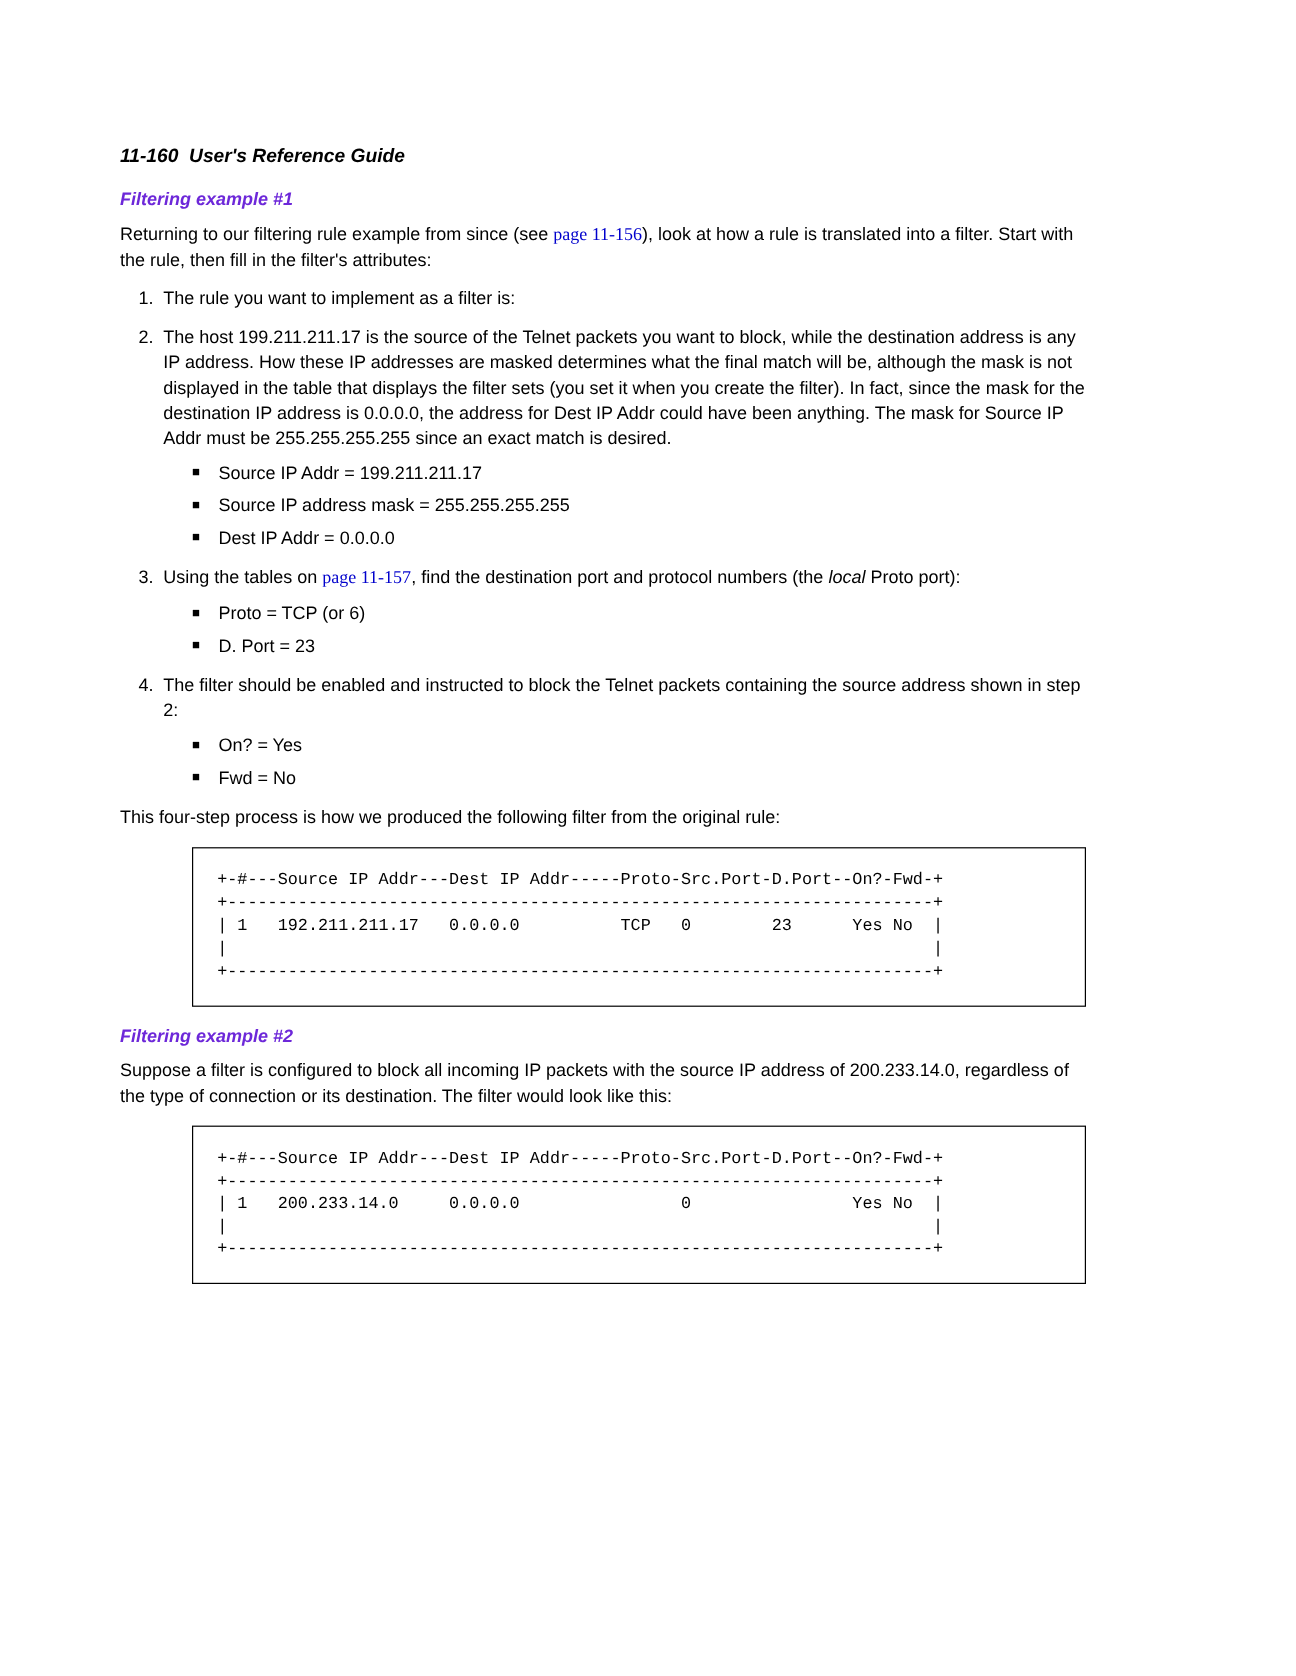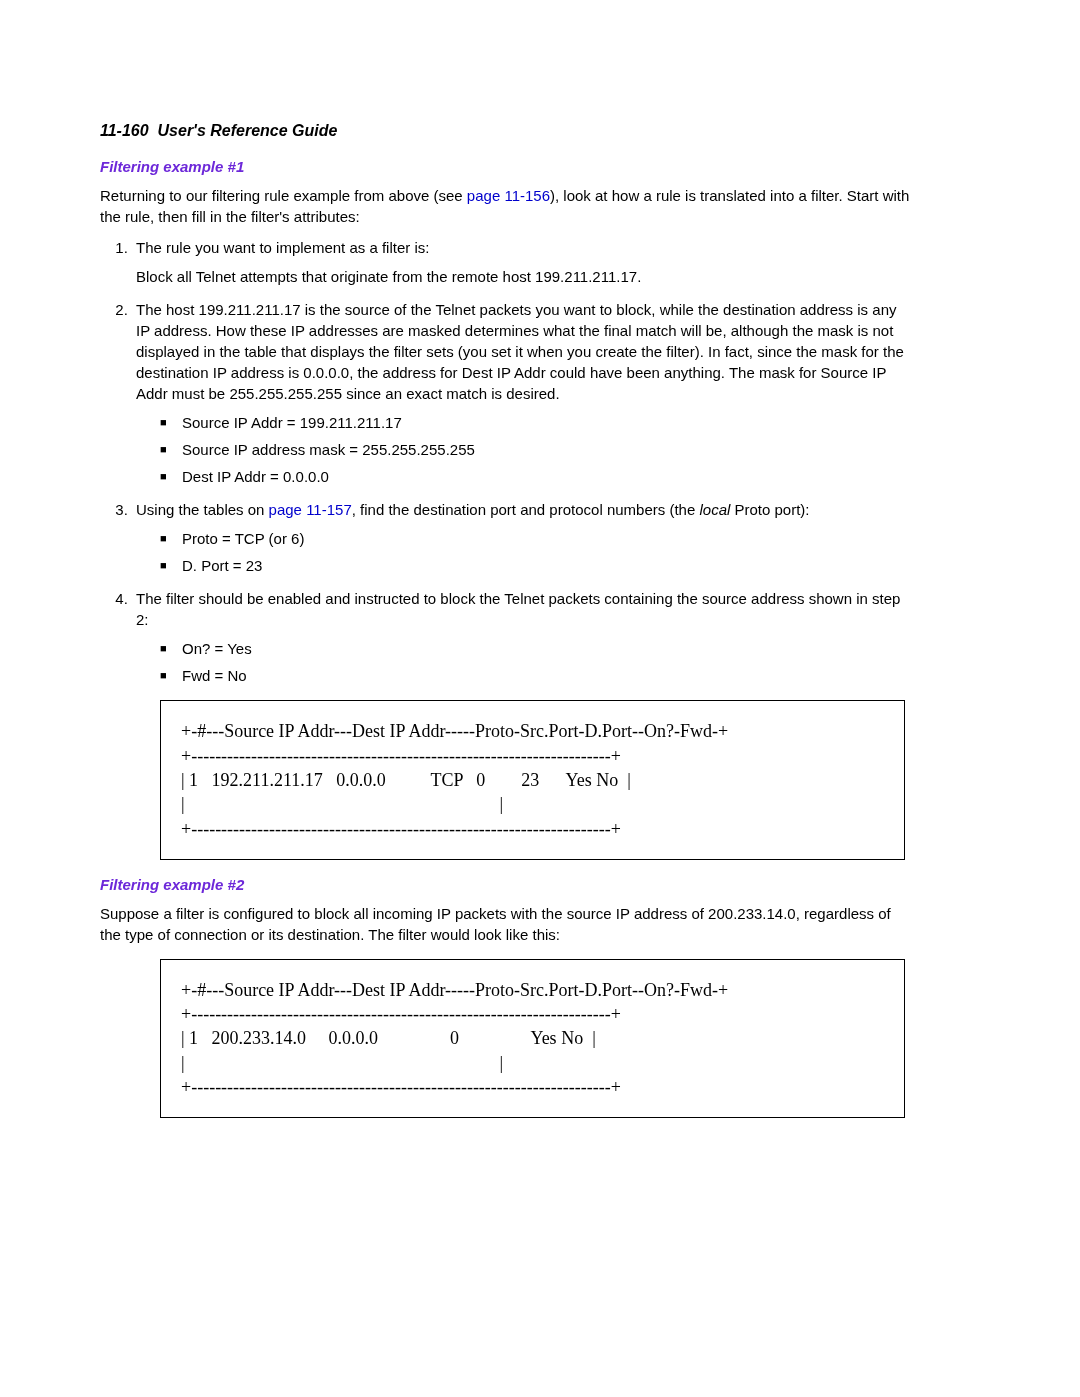--- a/index.html
+++ b/index.html
@@ -25,20 +25,21 @@
   }
   .section-title {
     color: #6d28d9;
     font-style: italic;
     font-weight: bold;
     font-size: 15px;
     margin: 10px 0 8px 0;
   }
   .link {
     color: #0000cc;
+    font-family: Liberation Serif, serif;
   }
   p {
     margin: 6px 0 10px 0;
   }
   ol.main-list {
     list-style: decimal;
     margin: 4px 0;
     padding-left: 32px;
   }
   ol.main-list > li {
@@ -67,47 +68,46 @@
   }
   .pre-box {
     border: 1px solid #000;
     margin: 14px 0 14px 60px;
     padding: 18px 20px;
     width: 745px;
     box-sizing: border-box;
   }
   .pre-box pre {
     margin: 0;
-    font-family: Liberation Serif, serif;
-    font-size: 18px;
+    font-family: Liberation Mono, monospace;
+    font-size: 14px;
     line-height: 1.35;
     white-space: pre;
   }
   em.ital {
   }
 </style>
 </head>
 <body>
 
 <div class="page">
 
   <div class="page-header">
     <span>11-160</span>&nbsp;&nbsp;<span>User's Reference Guide</span>
   </div>
 
   <div class="section-title">Filtering example #1</div>
 
   <p>
-    <span>Returning to our filtering rule example from above (see </span><span class="link">page 11-156</span><span>), look at how a rule is translated into a filter. Start with the rule, then fill in the filter's attributes:</span>
+    <span>Returning to our filtering rule example from since (see </span><span class="link">page 11-156</span><span>), look at how a rule is translated into a filter. Start with the rule, then fill in the filter's attributes:</span>
   </p>
 
   <ol class="main-list">
     <li>
       <div class="sub-text">The rule you want to implement as a filter is:</div>
-      <div class="sub-text">Block all Telnet attempts that originate from the remote host 199.211.211.17.</div>
     </li>
     <li>
       <div class="sub-text">The host 199.211.211.17 is the source of the Telnet packets you want to block, while the destination address is any IP address. How these IP addresses are masked determines what the final match will be, although the mask is not displayed in the table that displays the filter sets (you set it when you create the filter). In fact, since the mask for the destination IP address is 0.0.0.0, the address for Dest IP Addr could have been anything. The mask for Source IP Addr must be 255.255.255.255 since an exact match is desired.</div>
       <ul class="bullets">
         <li>Source IP Addr = 199.211.211.17</li>
         <li>Source IP address mask = 255.255.255.255</li>
         <li>Dest IP Addr = 0.0.0.0</li>
       </ul>
     </li>
     <li>
@@ -121,20 +121,21 @@
     </li>
     <li>
       <div class="sub-text">The filter should be enabled and instructed to block the Telnet packets containing the source address shown in step 2:</div>
       <ul class="bullets">
         <li>On? = Yes</li>
         <li>Fwd = No</li>
       </ul>
     </li>
   </ol>
 
+  <p>This four-step process is how we produced the following filter from the original rule:</p>
 
   <div class="pre-box">
     <pre>+-#---Source IP Addr---Dest IP Addr-----Proto-Src.Port-D.Port--On?-Fwd-+
 +----------------------------------------------------------------------+
 | 1   192.211.211.17   0.0.0.0          TCP   0        23      Yes No  |
 |                                                                      |
 +----------------------------------------------------------------------+</pre>
   </div>
 
   <div class="section-title">Filtering example #2</div>

